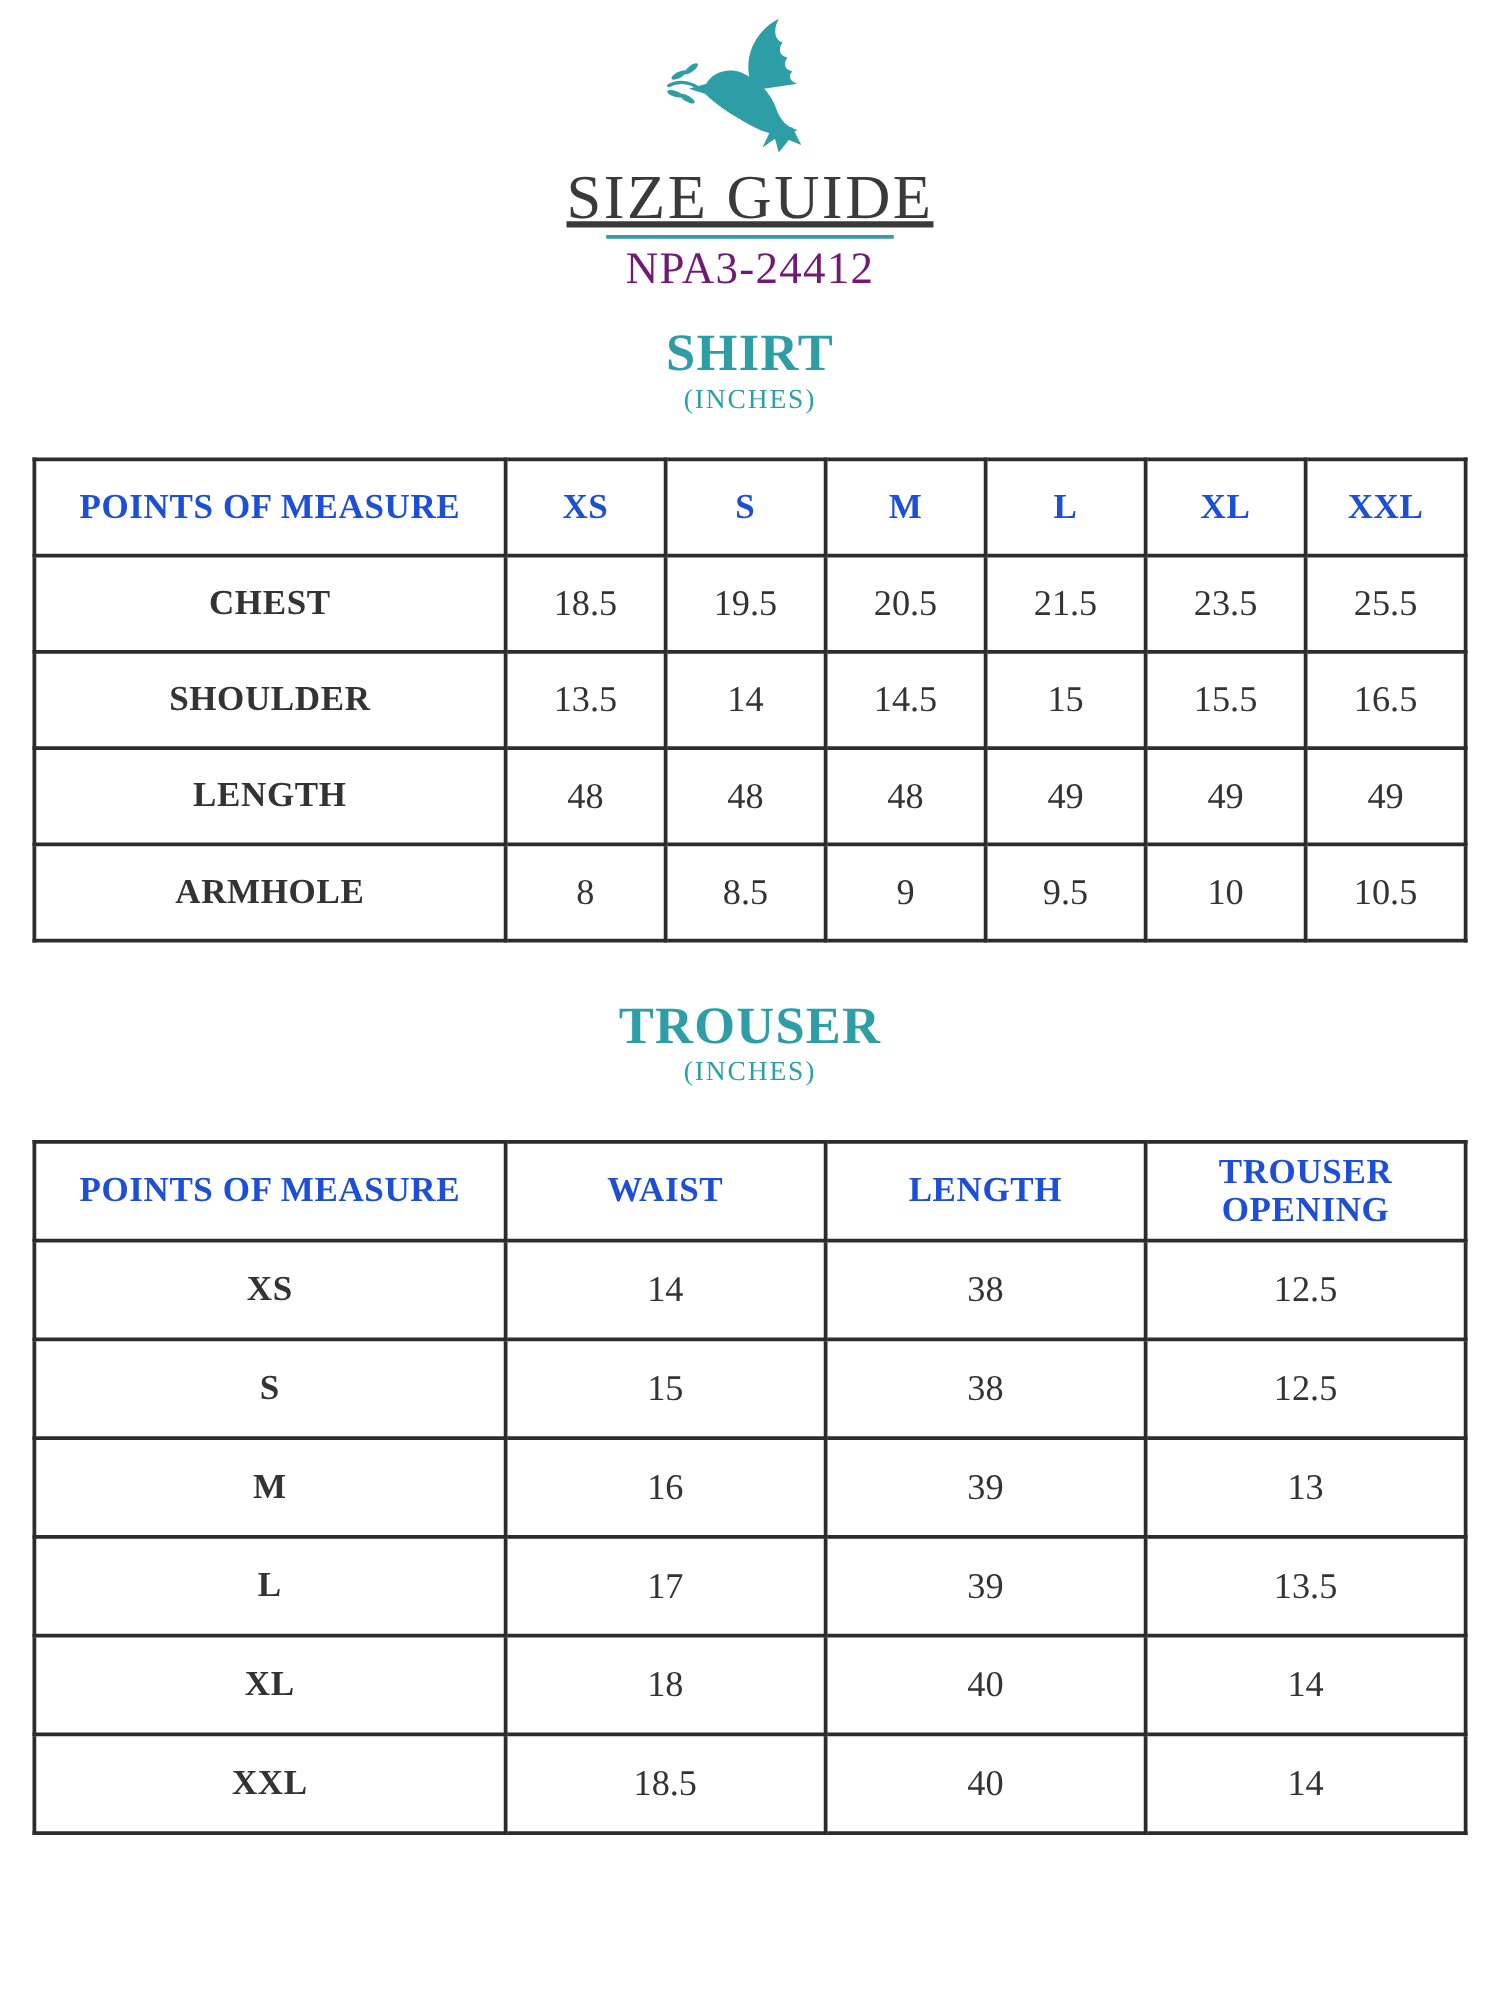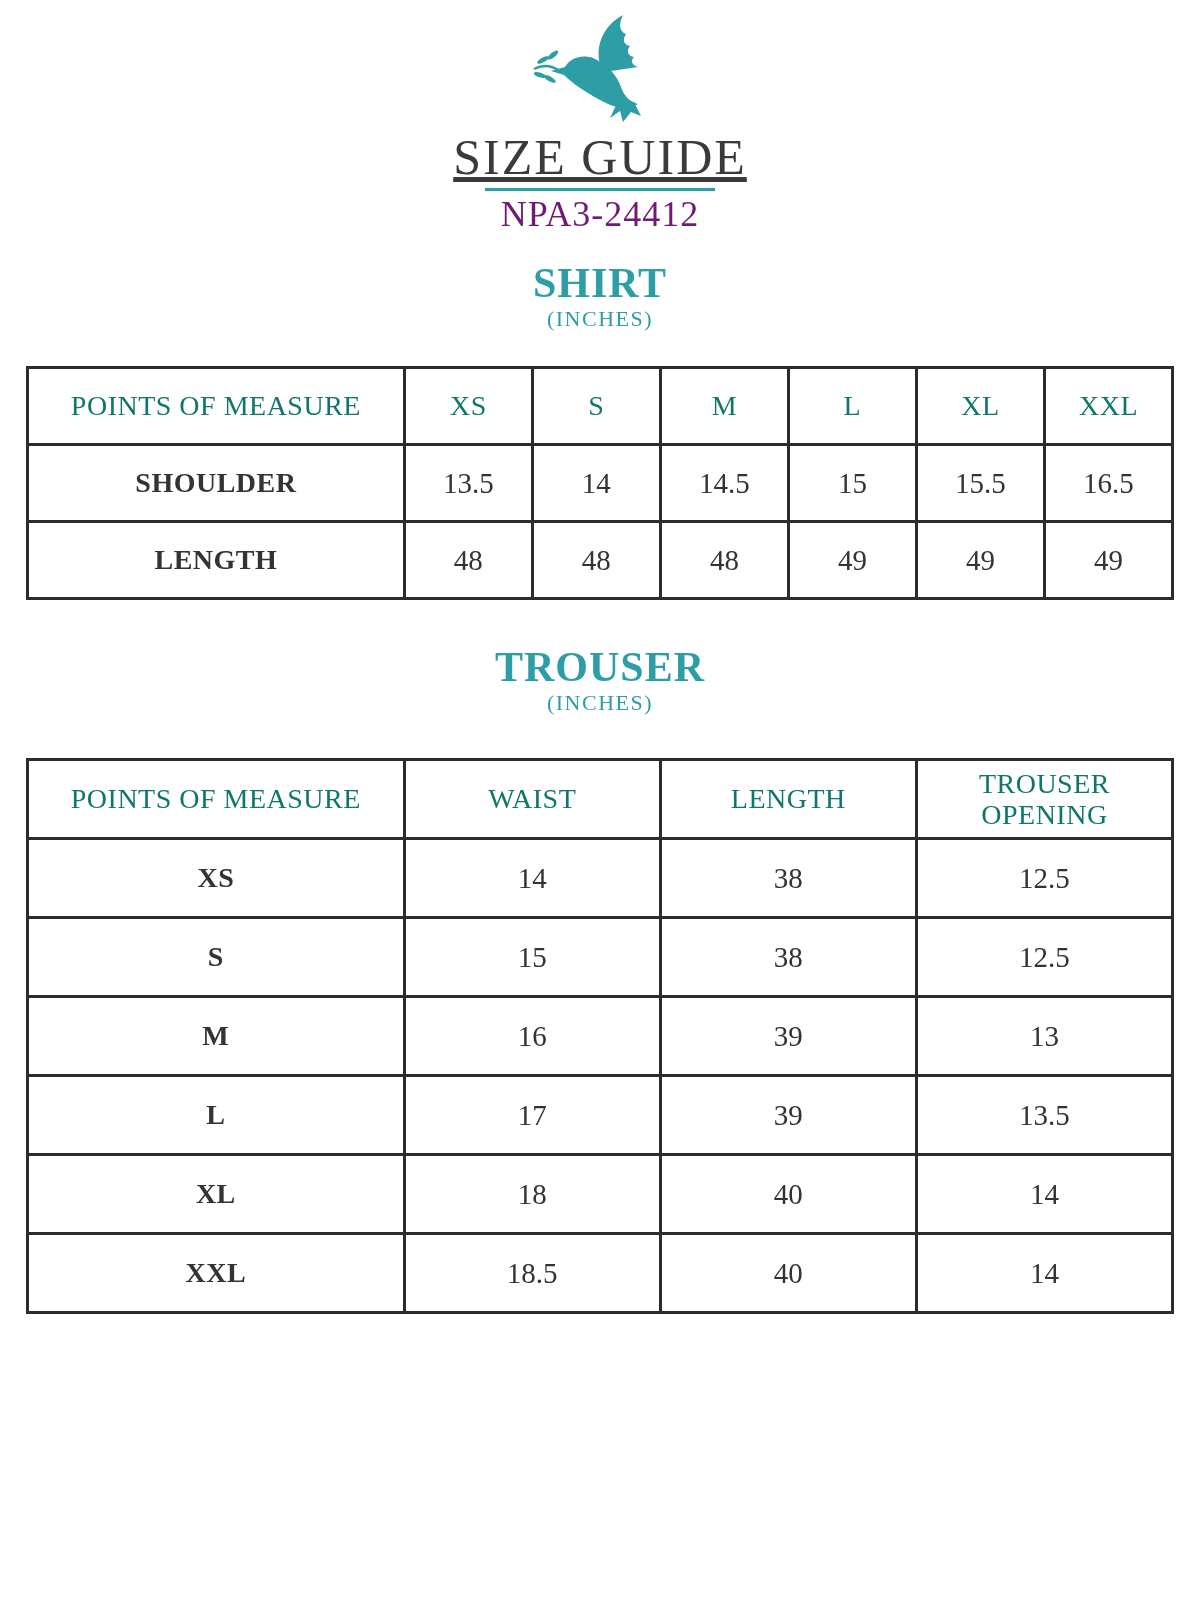--- a/index.html
+++ b/index.html
@@ -74,23 +74,23 @@
   table.size-table.trouser { margin-top: 44px; }
   .size-table th, .size-table td {
     border: 3px solid #2c2c2c;
     text-align: center;
     vertical-align: middle;
     padding: 0 4px;
     overflow: hidden;
   }
   .size-table th {
     font-size: 28px;
-    font-weight: normal;
+    font-weight: bold;
     letter-spacing: 0.5px;
-    color: #0f766e;
+    color: #1d4ed8;
     line-height: 1.12;
   }
   .size-table.shirt th, .size-table.shirt td { height: 74px; }
   .size-table.trouser th, .size-table.trouser td { height: 76px; }
   .size-table td {
     font-size: 29px;
     font-weight: normal;
     color: #333333;
   }
   .size-table td.rowlabel {
@@ -145,36 +145,54 @@
             <th>XS</th>
             <th>S</th>
             <th>M</th>
             <th>L</th>
             <th>XL</th>
             <th>XXL</th>
           </tr>
         </thead>
         <tbody>
           <tr>
+            <td class="rowlabel">CHEST</td>
+            <td>18.5</td>
+            <td>19.5</td>
+            <td>20.5</td>
+            <td>21.5</td>
+            <td>23.5</td>
+            <td>25.5</td>
+          </tr>
+          <tr>
             <td class="rowlabel">SHOULDER</td>
             <td>13.5</td>
             <td>14</td>
             <td>14.5</td>
             <td>15</td>
             <td>15.5</td>
             <td>16.5</td>
           </tr>
           <tr>
             <td class="rowlabel">LENGTH</td>
             <td>48</td>
             <td>48</td>
             <td>48</td>
             <td>49</td>
             <td>49</td>
             <td>49</td>
+          </tr>
+          <tr>
+            <td class="rowlabel">ARMHOLE</td>
+            <td>8</td>
+            <td>8.5</td>
+            <td>9</td>
+            <td>9.5</td>
+            <td>10</td>
+            <td>10.5</td>
           </tr>
         </tbody>
       </table>
   </section>
 
   <section>
     <h2 class="section-title trouser">TROUSER</h2>
     <div class="unit-label">(INCHES)</div>
     <table class="size-table trouser">
         <colgroup>

